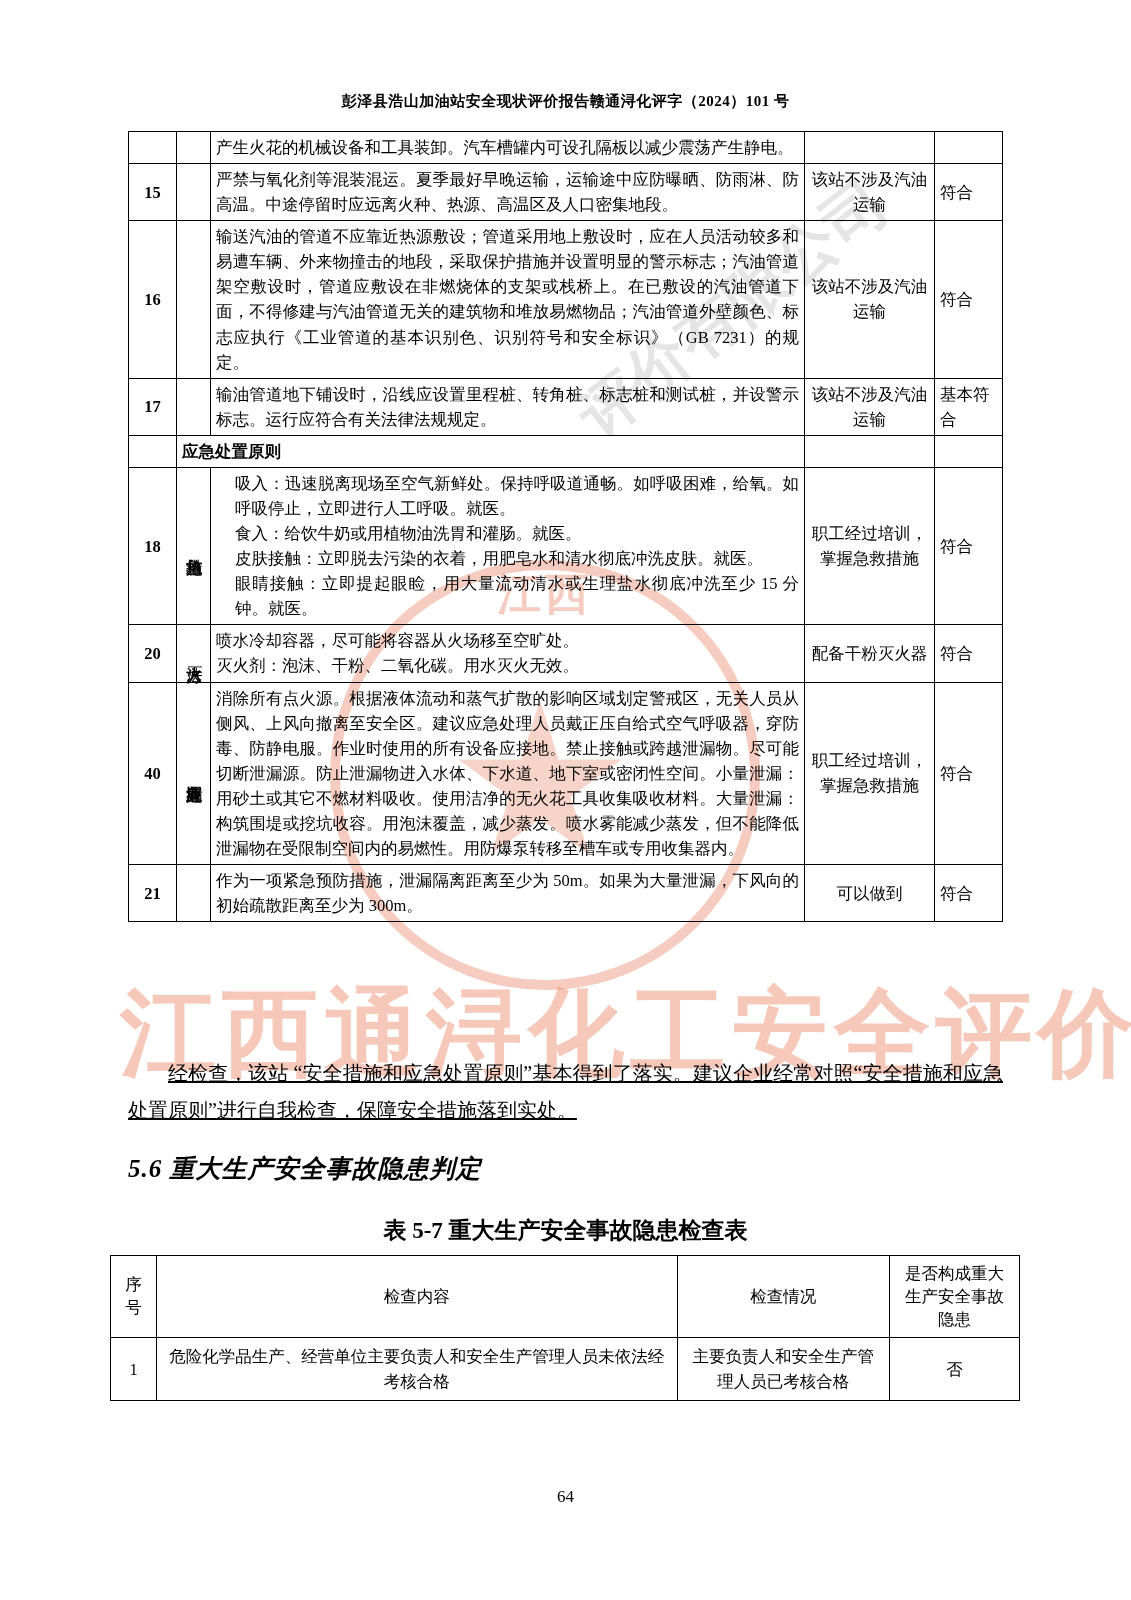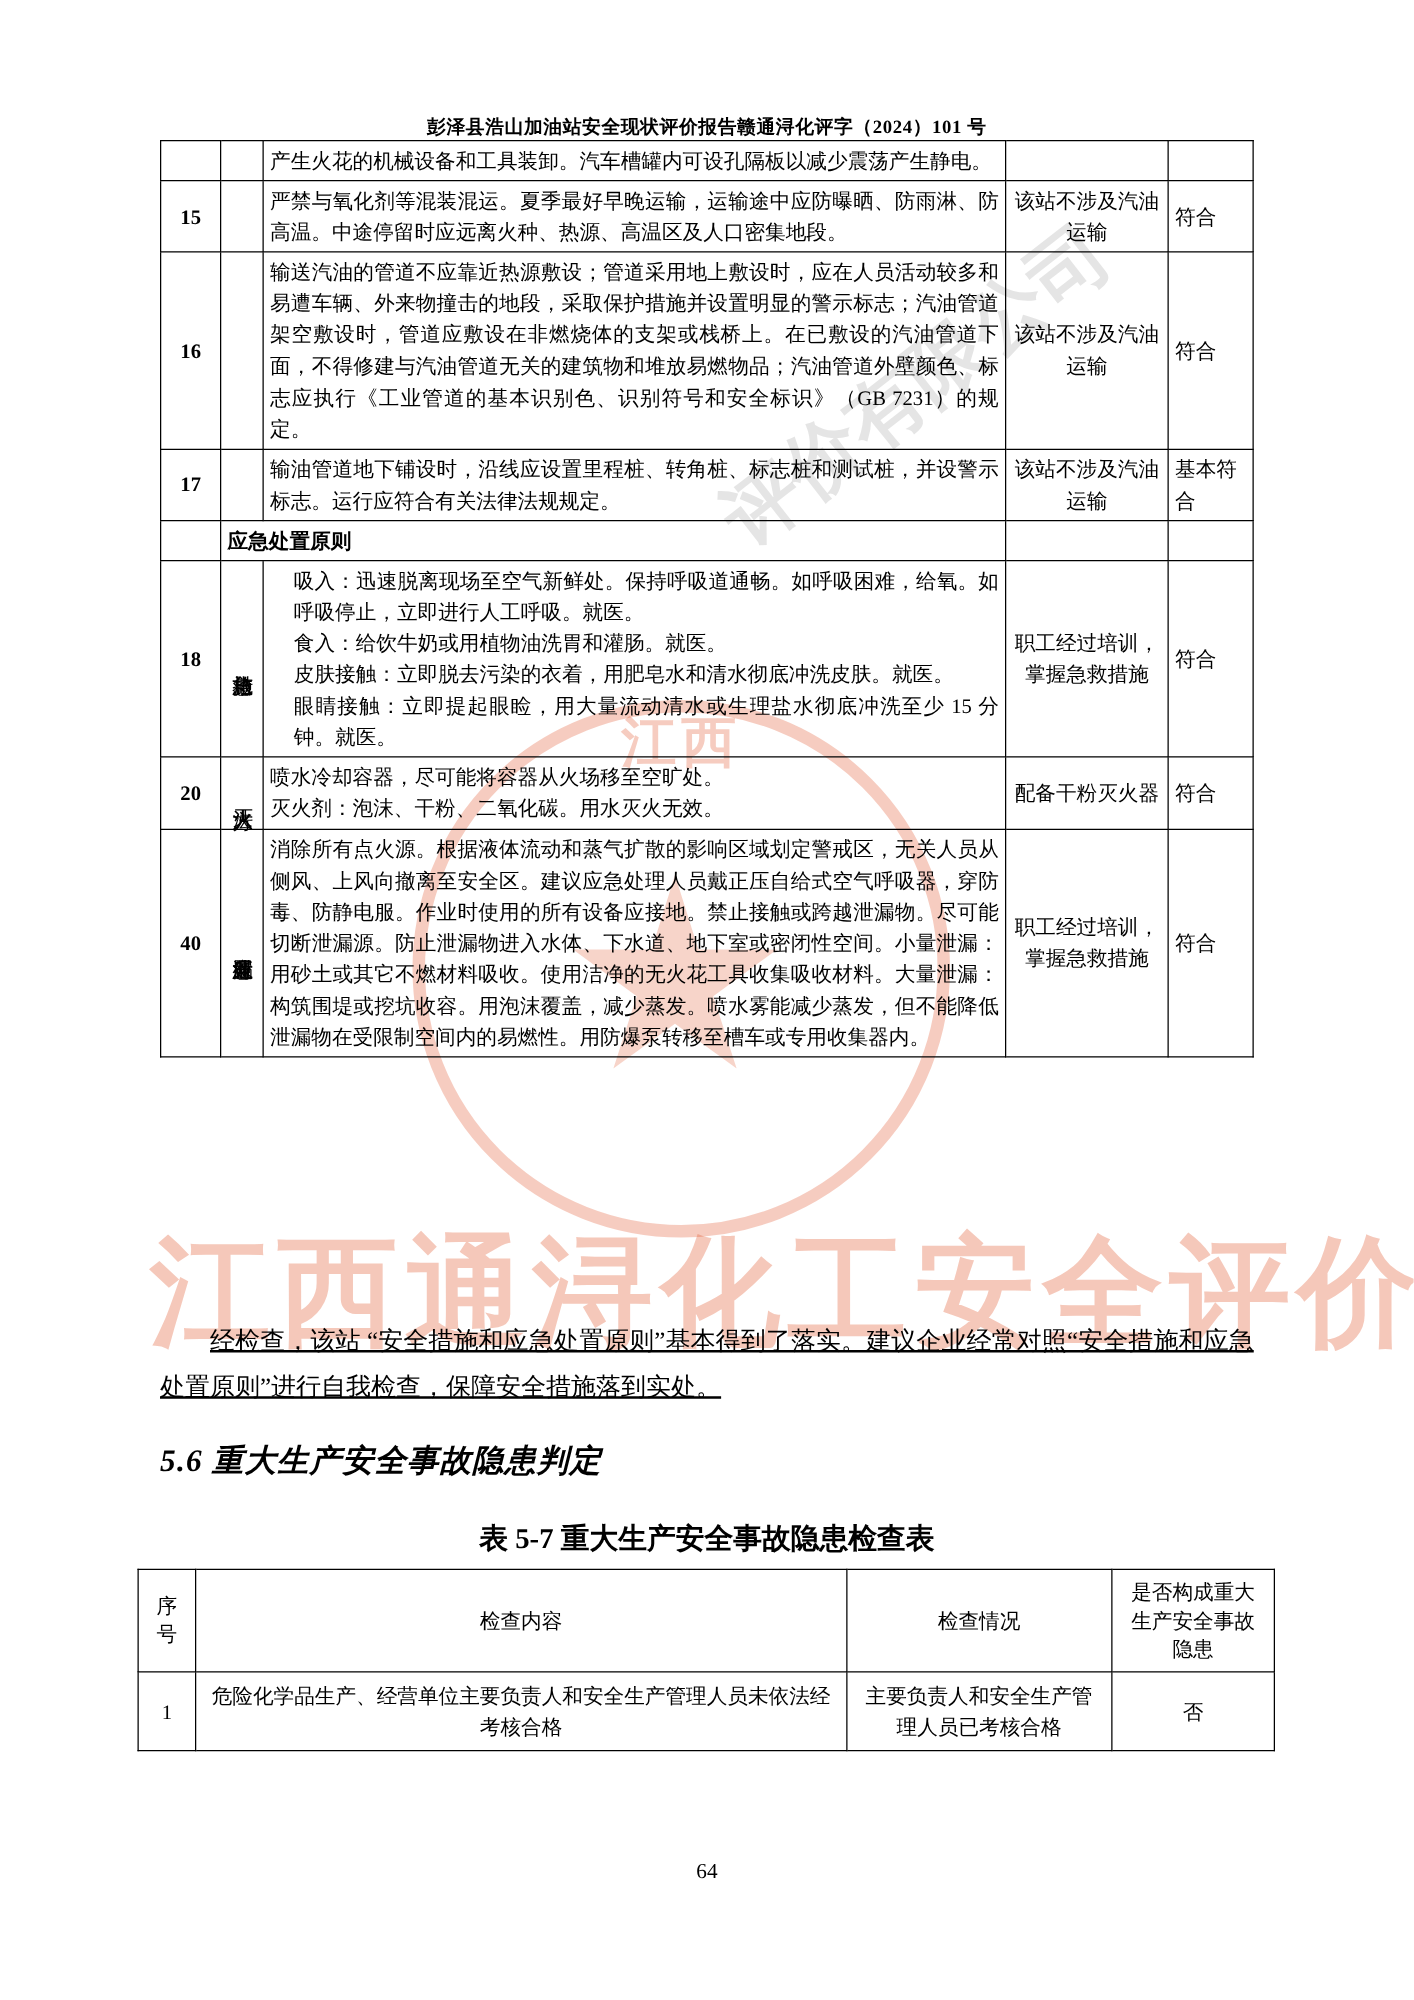--- a/index.html
+++ b/index.html
@@ -101,21 +101,21 @@
     line-height: 1.52;
   }
   .tbl td, .tbl th {
     border: 1px solid #000;
     padding: 3px 5px;
     vertical-align: middle;
     background: transparent;
   }
   #table-measures {
     left: 128px;
-    top: 112px;
+    top: 131px;
     width: 875px;
   }
   .c-num { width: 48px; text-align: center; font-weight: bold; }
   .c-lbl { width: 34px; text-align: center; padding: 2px 1px; }
   .c-lbl span { display: block; line-height: 1.25; }
   .c-body { text-align: justify; text-justify: inter-ideograph; }
   .c-sit { width: 130px; text-align: center; }
   .c-res { width: 68px; text-align: left; }
   .section-row td {
     text-align: left;
@@ -262,20 +262,27 @@
         <td class="c-sit">配备干粉灭火器</td>
         <td class="c-res">符合</td>
       </tr>
       <tr>
         <td class="c-num">40</td>
         <td class="c-lbl">
             <span style="writing-mode:vertical-rl; text-orientation:upright; margin:0 auto;">泄漏应急处置</span>
           </td>
         <td class="c-body">消除所有点火源。根据液体流动和蒸气扩散的影响区域划定警戒区，无关人员从侧风、上风向撤离至安全区。建议应急处理人员戴正压自给式空气呼吸器，穿防毒、防静电服。作业时使用的所有设备应接地。禁止接触或跨越泄漏物。尽可能切断泄漏源。防止泄漏物进入水体、下水道、地下室或密闭性空间。小量泄漏：用砂土或其它不燃材料吸收。使用洁净的无火花工具收集吸收材料。大量泄漏：构筑围堤或挖坑收容。用泡沫覆盖，减少蒸发。喷水雾能减少蒸发，但不能降低泄漏物在受限制空间内的易燃性。用防爆泵转移至槽车或专用收集器内。</td>
         <td class="c-sit">职工经过培训，掌握急救措施</td>
+        <td class="c-res">符合</td>
+      </tr>
+      <tr>
+        <td class="c-num">21</td>
+        <td class="c-lbl"></td>
+        <td class="c-body">作为一项紧急预防措施，泄漏隔离距离至少为 50m。如果为大量泄漏，下风向的初始疏散距离至少为 300m。</td>
+        <td class="c-sit">可以做到</td>
         <td class="c-res">符合</td>
       </tr>
     </tbody>
   </table>
 
   <div class="para">经检查，该站 “安全措施和应急处置原则”基本得到了落实。建议企业经常对照“安全措施和应急处置原则”进行自我检查，保障安全措施落到实处。</div>
 
   <div class="h2">5.6 重大生产安全事故隐患判定</div>
 
   <div class="tbl-caption">表 5-7 重大生产安全事故隐患检查表</div>

